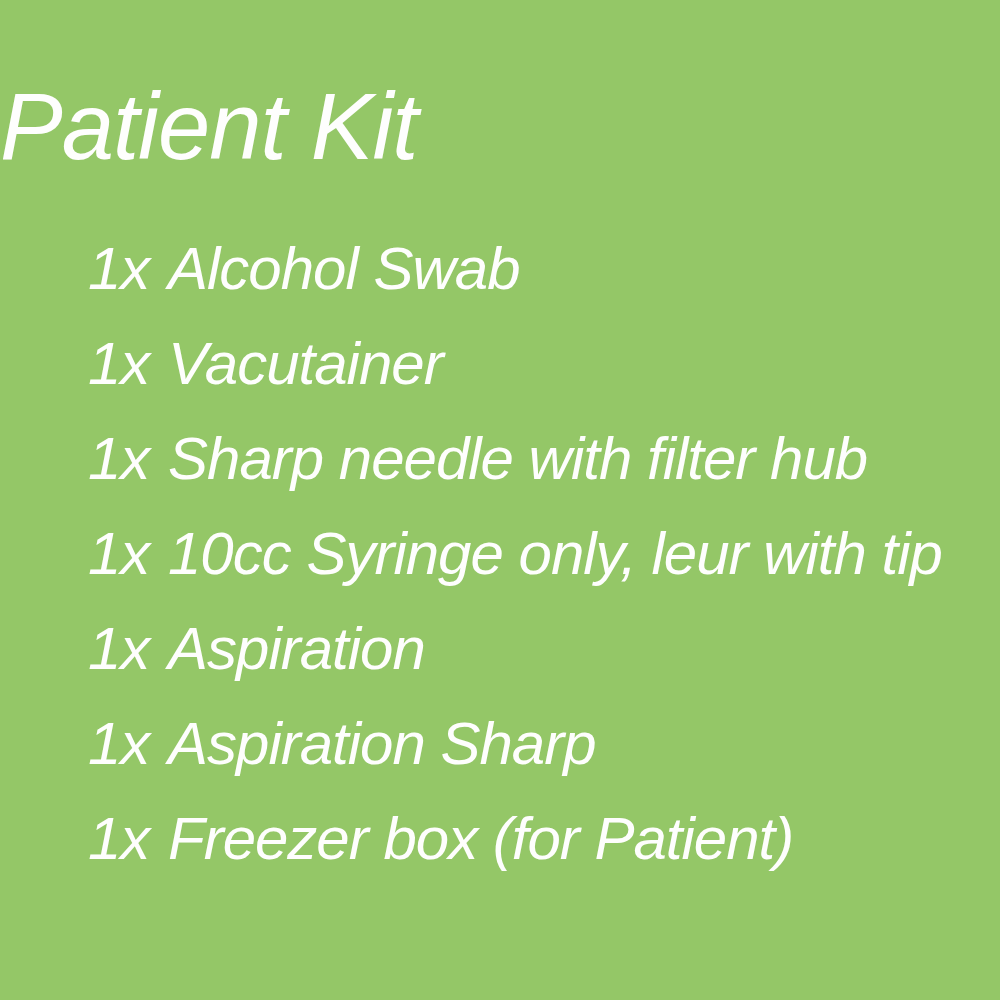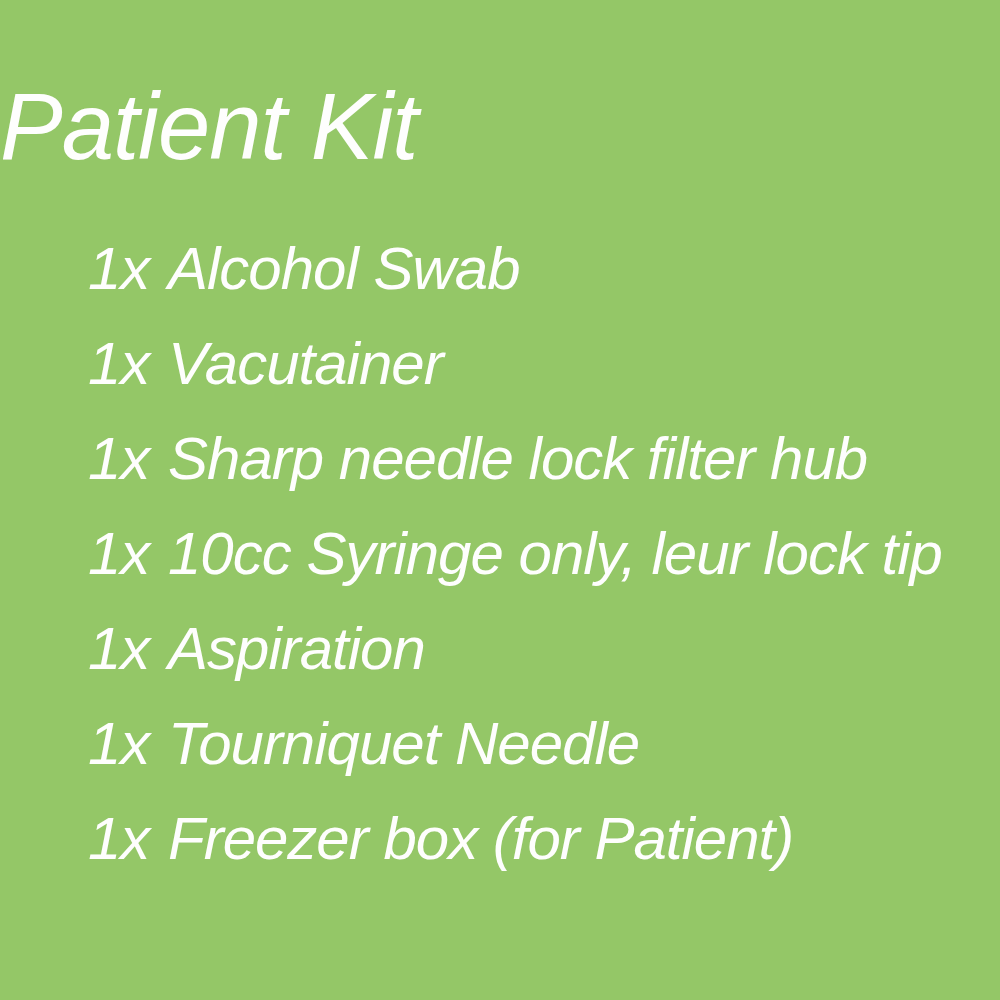--- a/index.html
+++ b/index.html
@@ -58,32 +58,32 @@
     <li class="kit-item">
       <span class="qty">1x</span>
       <span class="name">Alcohol Swab</span>
     </li>
     <li class="kit-item">
       <span class="qty">1x</span>
       <span class="name">Vacutainer</span>
     </li>
     <li class="kit-item">
       <span class="qty">1x</span>
-      <span class="name">Sharp needle lock filter hub</span>
+      <span class="name">Sharp needle with filter hub</span>
     </li>
     <li class="kit-item">
       <span class="qty">1x</span>
-      <span class="name">10cc Syringe only, leur lock tip</span>
+      <span class="name">10cc Syringe only, leur with tip</span>
     </li>
     <li class="kit-item">
       <span class="qty">1x</span>
       <span class="name">Aspiration</span>
     </li>
     <li class="kit-item">
       <span class="qty">1x</span>
-      <span class="name">Tourniquet Needle</span>
+      <span class="name">Aspiration Sharp</span>
     </li>
     <li class="kit-item">
       <span class="qty">1x</span>
       <span class="name">Freezer box (for Patient)</span>
     </li>
   </ul>
 </div>
 
 </body></html>

